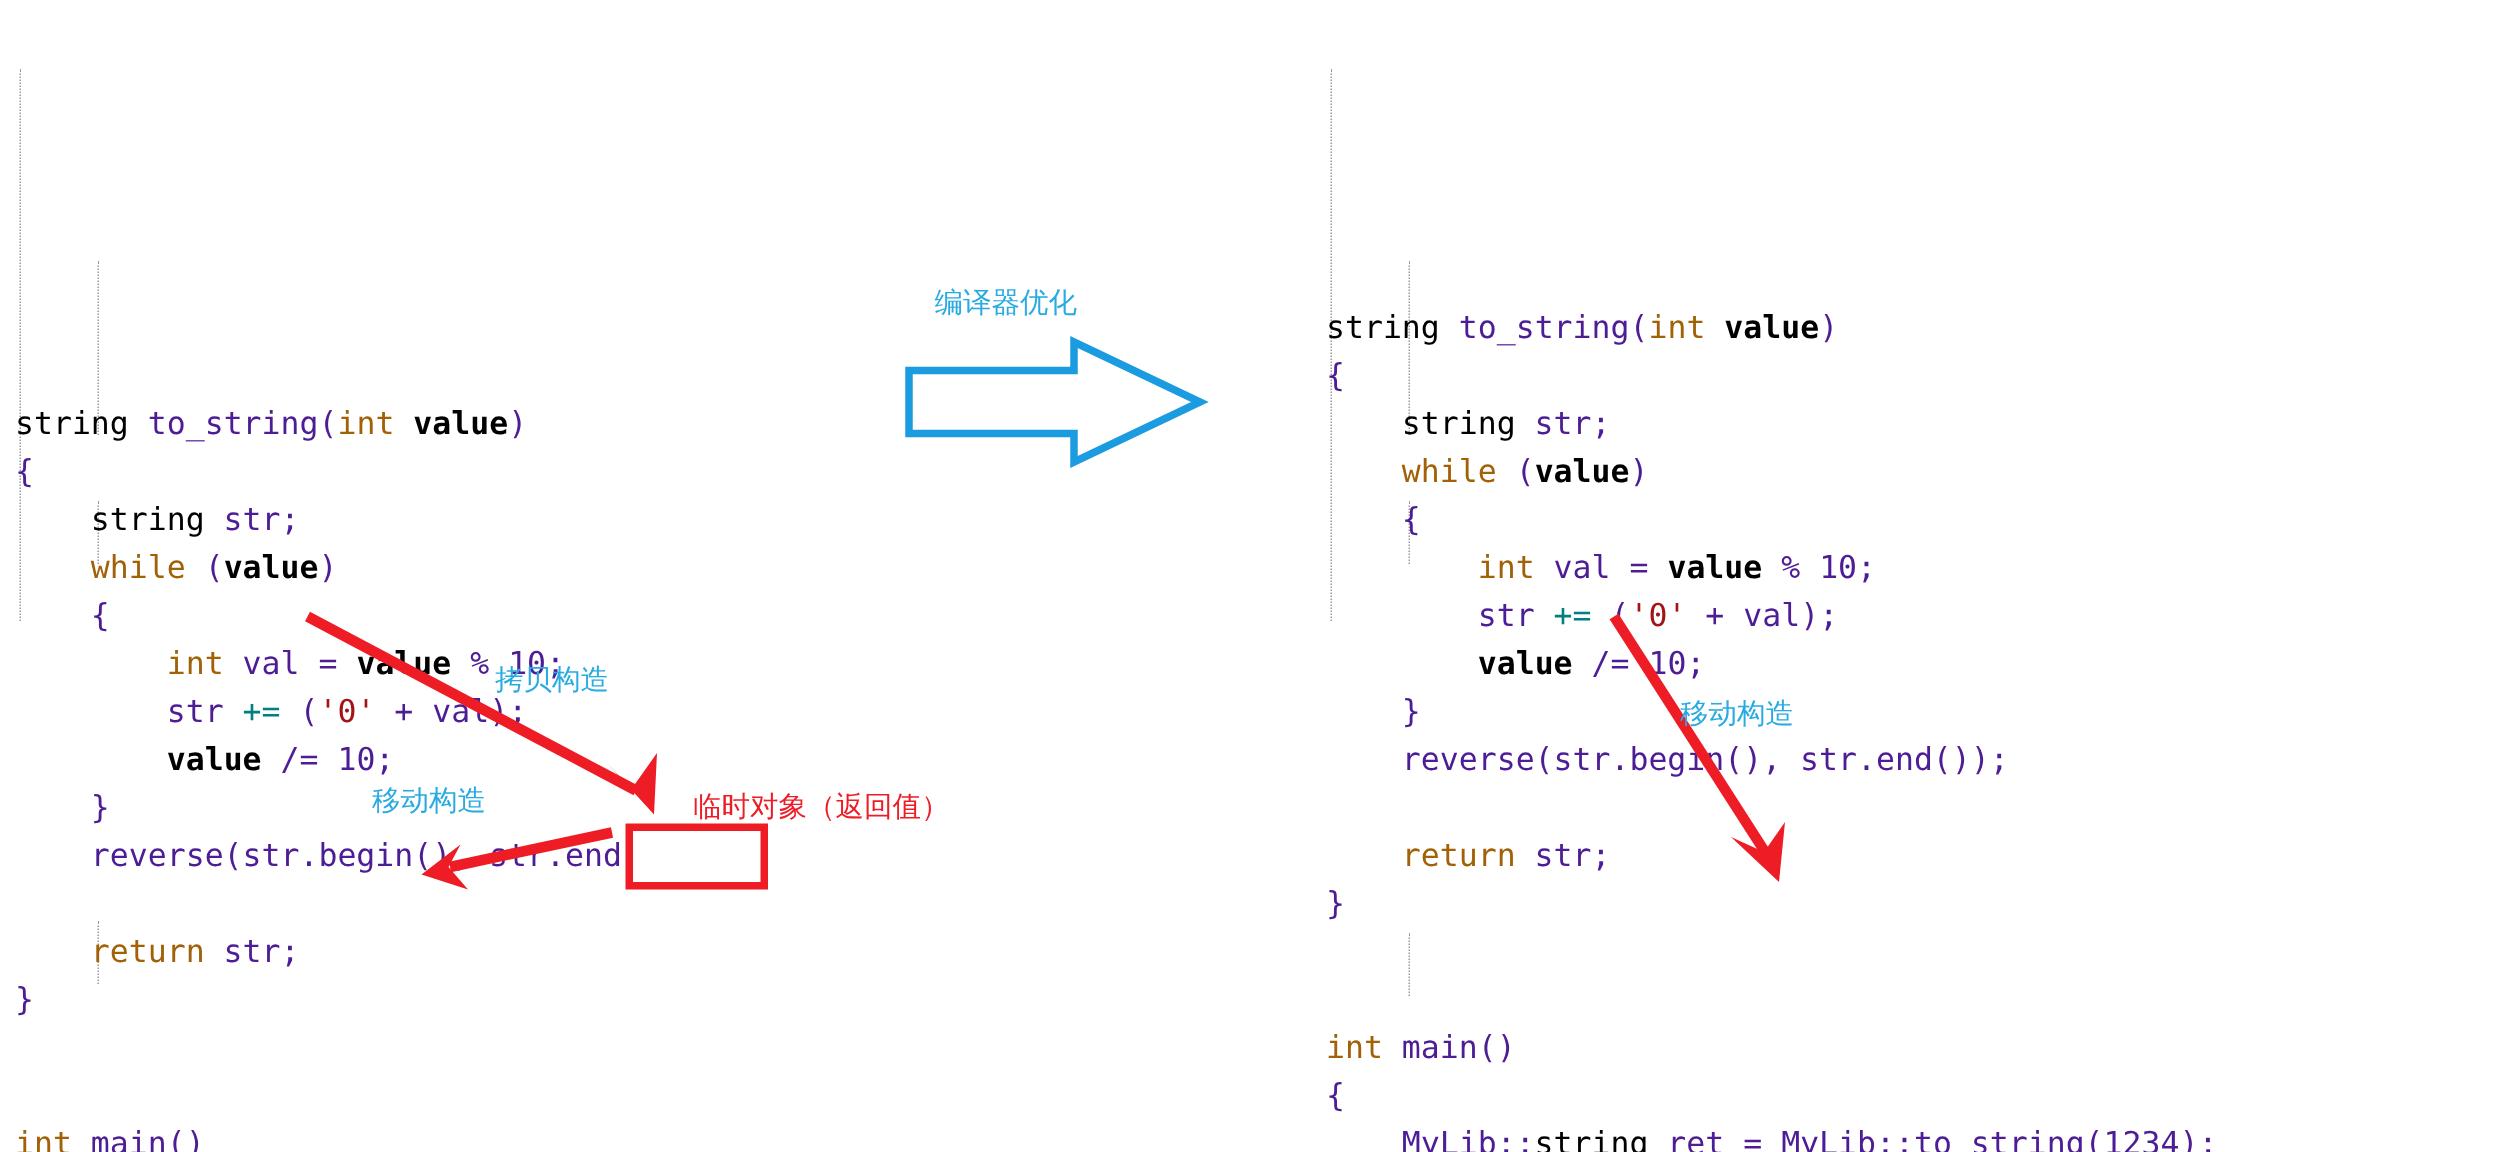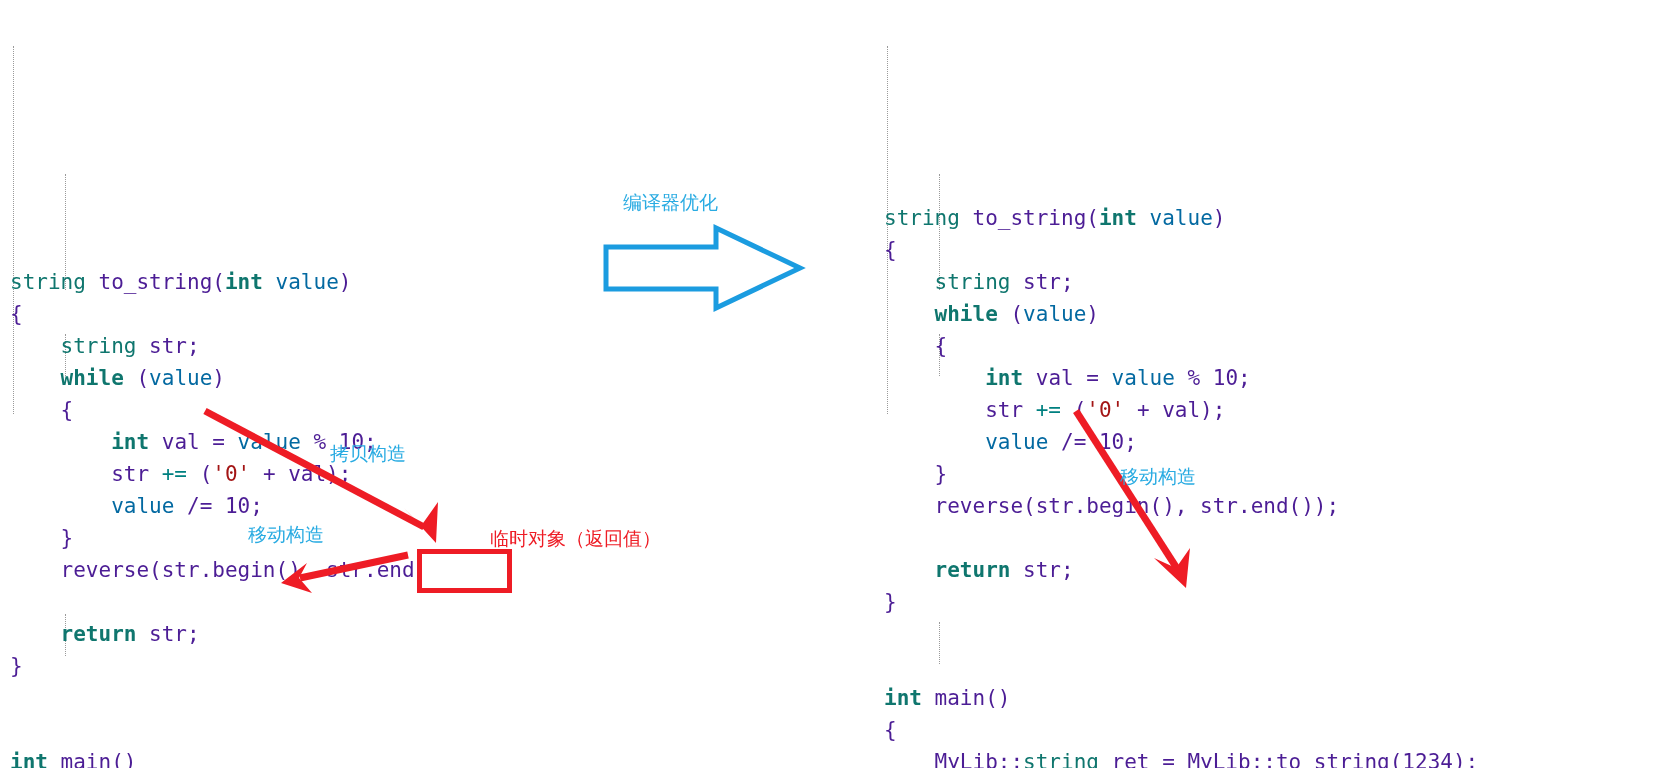--- a/index.html
+++ b/index.html
@@ -25,24 +25,24 @@
   #panel-right { left: 884px; top: 10px; }
 
   .code-line {
     height: 32px;
     white-space: pre;
     position: relative;
   }
   .code-line.blank { height: 32px; }
 
   
-  .t-type    { color: #0f766e; }   
-  .t-kw      { color: #0f766e; font-weight: bold; }   
+  .t-type    { color: #000000; }   
+  .t-kw      { color: #a16207; }   
   .t-plain   { color: #4c1d95; }
-  .t-var     { color: #0369a1; }   
+  .t-var     { color: #000000; font-weight: bold; }   
   .t-op      { color: #008080; }   
   .t-char    { color: #a31515; }   
 
   
   .guide {
     position: absolute;
     width: 0;
     border-left: 1px dotted #9a9a9a;
   }
 
@@ -116,13 +116,13 @@
 <div class="temp-box" style="left:417px; top:549px; width:95px; height:44px;"></div>
 
 <div class="anno-text anno-blue" style="left:623px; top:193px;">编译器优化</div>
 
 <div class="anno-text anno-blue" style="left:330px; top:444px;">拷贝构造</div>
 
 <div class="anno-text anno-blue" style="left:248px; top:525px;">移动构造</div>
 
 <div class="anno-text anno-blue" style="left:1120px; top:467px;">移动构造</div>
 
-<div class="anno-text anno-red" style="left:490px; top:529px;">临时对象（返回值）</div>
+<div class="anno-text anno-red" style="left:462px; top:529px;">临时对象（返回值）</div>
 
 </body></html>

